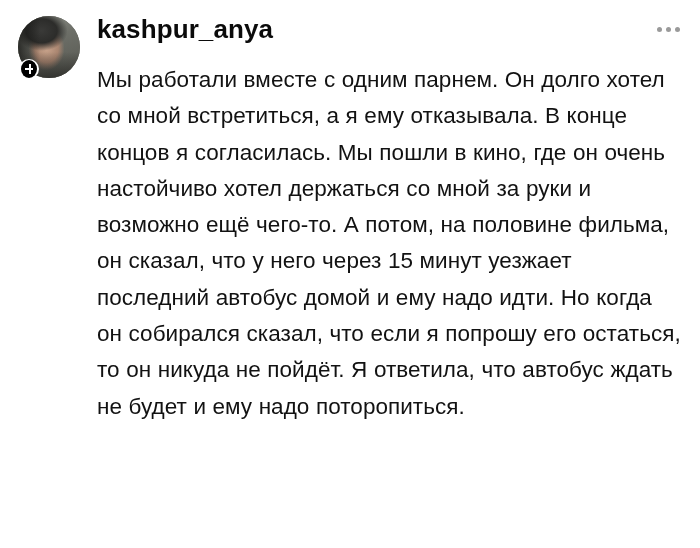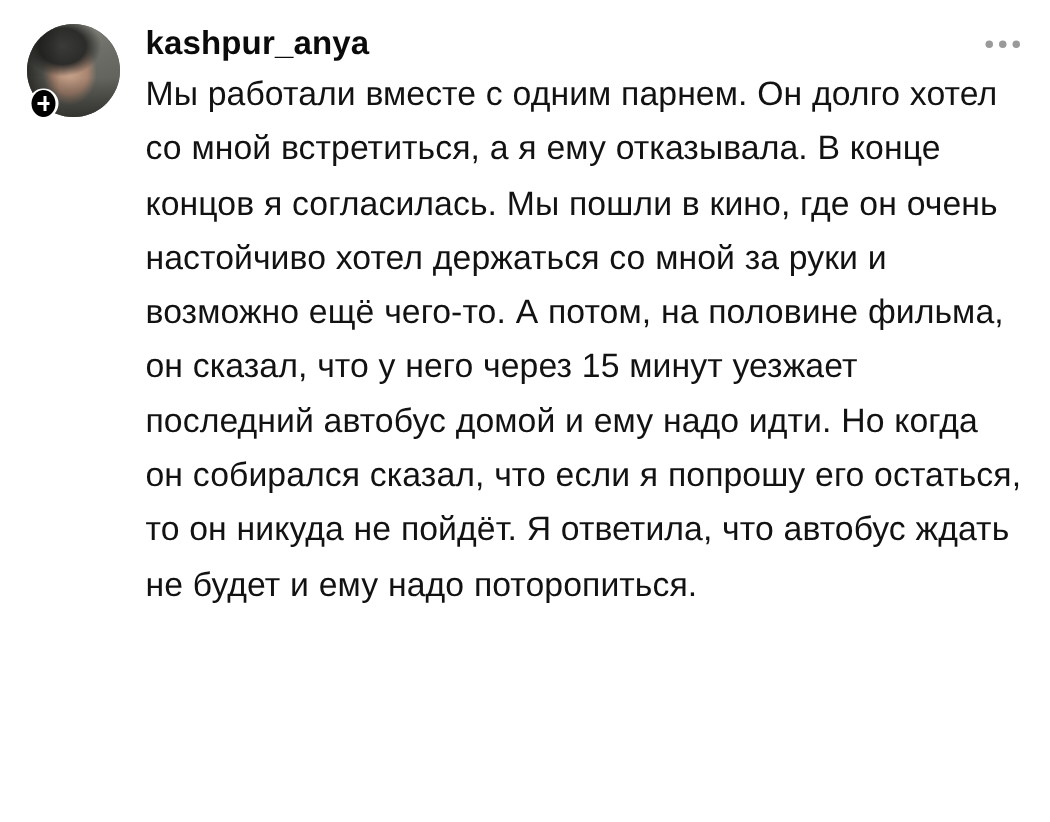--- a/index.html
+++ b/index.html
@@ -98,41 +98,41 @@
     padding-left: 17px;
     min-width: 0;
   }
   .username-row {
     display: flex;
     align-items: center;
     justify-content: space-between;
     height: 30px;
   }
   .username {
-    font-size: 22px;
+    font-size: 26px;
     font-weight: bold;
     color: #0b0b0b;
     letter-spacing: 0.1px;
     line-height: 1;
   }
   .more-icon {
     display: flex;
     align-items: center;
     gap: 4px;
     padding: 6px 2px 6px 10px;
   }
   .more-icon span {
     width: 5px;
     height: 5px;
     border-radius: 50%;
     background: #9a9a9a;
     display: block;
   }
   .post-body {
-    margin-top: 1px;
+    margin-top: 18px;
     font-size: 22.5px;
     line-height: 36.3px;
     color: #121212;
     letter-spacing: 0.05px;
     word-spacing: 0.2px;
   }
 </style>
 </head>
 <body>
 

